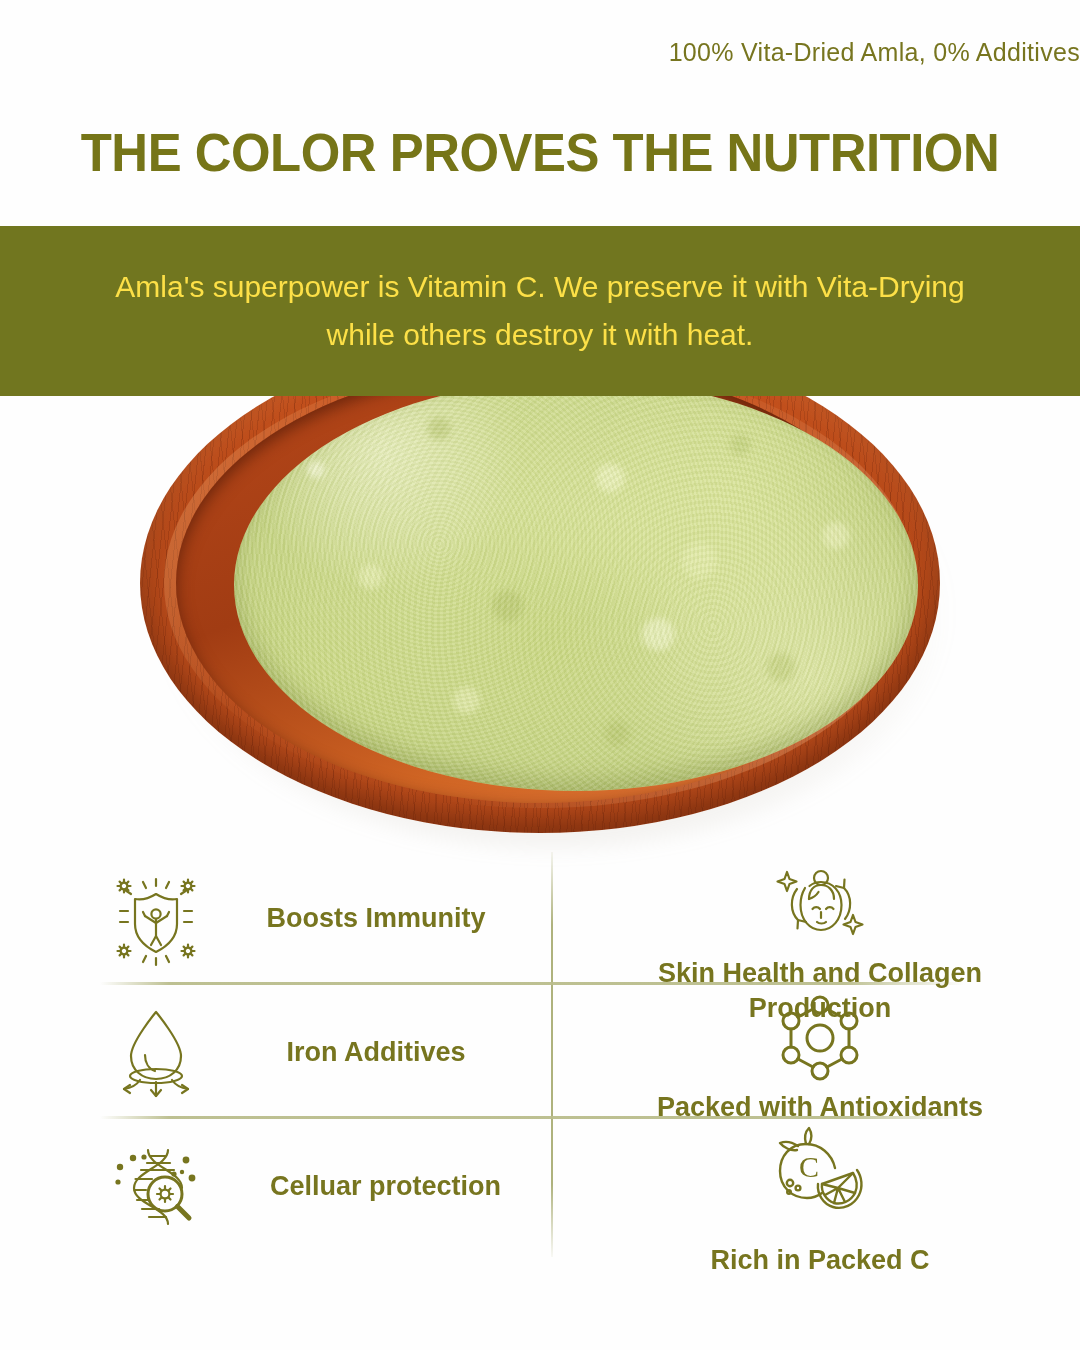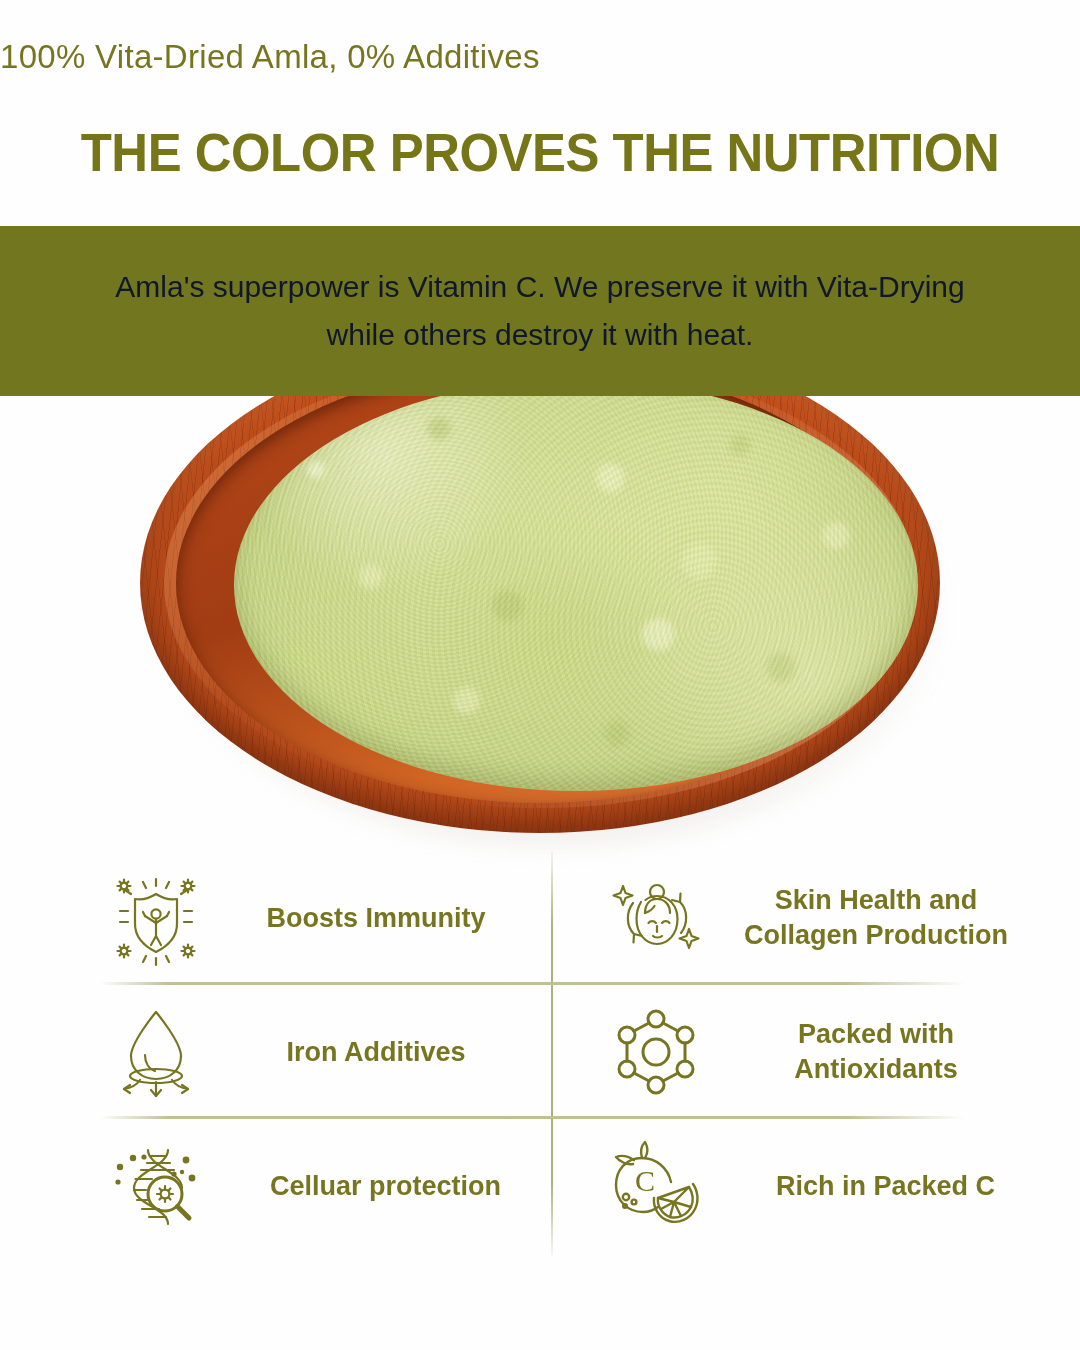--- a/index.html
+++ b/index.html
@@ -15,22 +15,22 @@
     font-family: "Liberation Sans", sans-serif;
     background: #fefefe;
   }
 
   
   .eyebrow {
     position: absolute;
     top: 38px;
     left: 0;
     width: 1080px;
-    text-align: left;
-    font-size: 33px;
+    text-align: right;
+    font-size: 25px;
     letter-spacing: 0.3px;
     color: #77751f;
     font-weight: 400;
     font-family: "Liberation Sans", sans-serif;
   }
   .headline {
     position: absolute;
     top: 122px;
     left: 0;
     width: 1080px;
@@ -50,21 +50,21 @@
     left: 0;
     width: 1080px;
     height: 170px;
     background: #71761f;
     z-index: 5;
     display: flex;
     align-items: center;
     justify-content: center;
   }
   .banner-text {
-    color: #0f172a;
+    color: #fde047;
     font-size: 30px;
     line-height: 48px;
     text-align: center;
     max-width: 870px;
     font-weight: 400;
   }
 
   
   .bowl-wrap {
     position: absolute;
@@ -186,21 +186,21 @@
   .h-divider.r1 { top: 130px; }
   .h-divider.r2 { top: 264px; }
 
   .cell {
     position: absolute;
     display: flex;
     align-items: center;
     height: 132px;
   }
   .cell.c-left  { left: 100px;  width: 440px; }
-  .cell.c-right { left: 600px;  width: 440px; }
+  .cell.c-right { left: 600px;  width: 440px; flex-direction: column; }
   .cell.r-1 { top: 0px; }
   .cell.r-2 { top: 134px; }
   .cell.r-3 { top: 268px; gap: 19px; }
 
   .cell-icon {
     width: 112px;
     min-width: 112px;
     height: 112px;
     display: flex;
     align-items: center;

